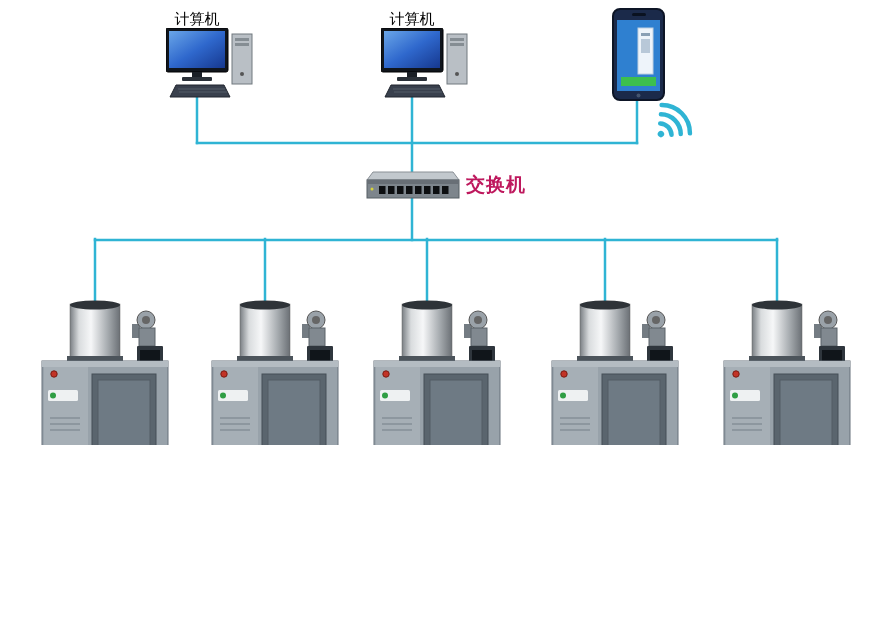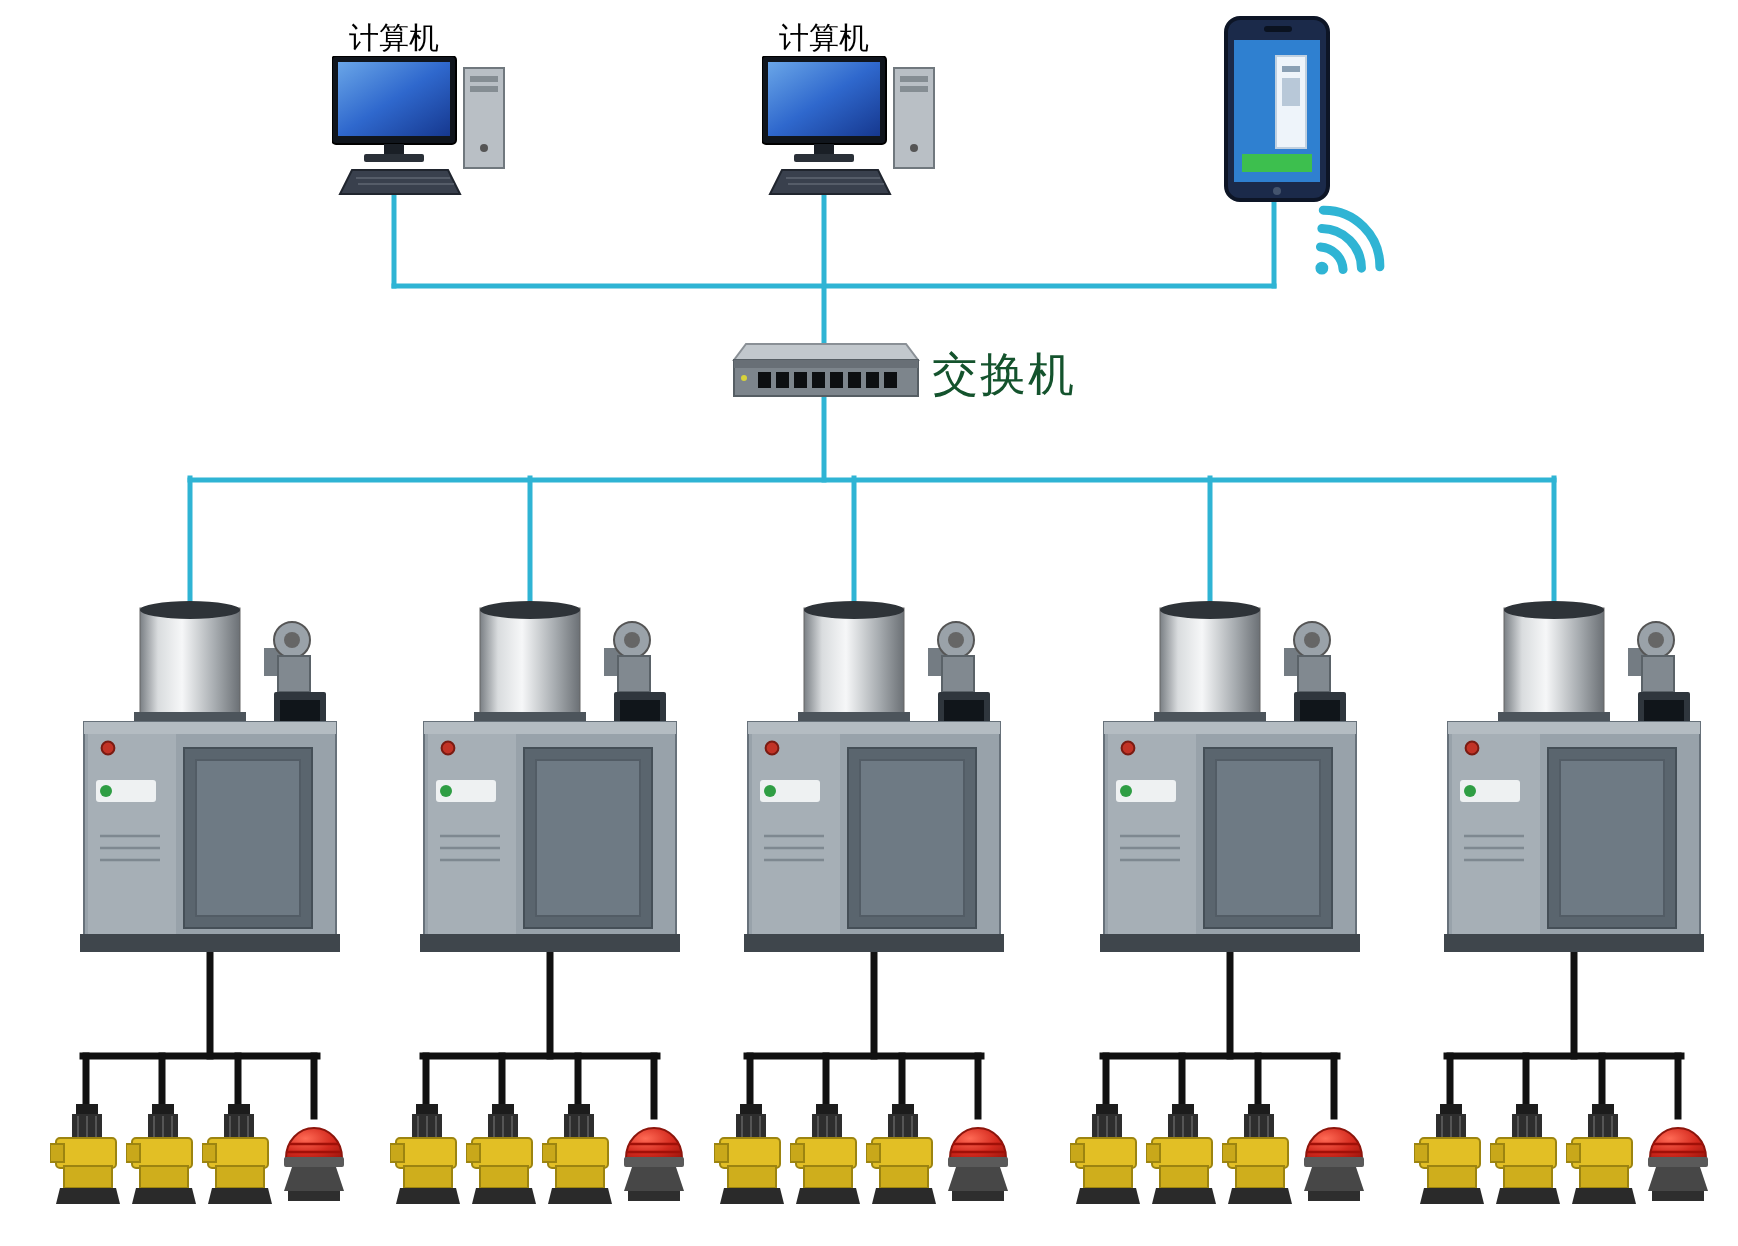--- a/index.html
+++ b/index.html
@@ -1,20 +1,20 @@
 <!DOCTYPE html>
 <html><head>
 <meta charset="utf-8">
 <style>
   html,body{margin:0;padding:0;background:#fff;font-family:"Liberation Sans",sans-serif;}
-  #canvas{position:relative;width:869px;height:623px;background:#fff;overflow:hidden;}
+  #canvas{position:relative;width:869px;height:445px;background:#fff;overflow:hidden;}
   #links{position:absolute;left:0;top:0;}
   .node,.machine,.group,.device,.label{position:absolute;}
   .comp-label{width:80px;text-align:center;font-size:15px;color:#000;}
-  .switch-label{font-size:23px;font-weight:normal;color:#14532d;letter-spacing:1px;}
+  .switch-label{font-size:19px;font-weight:bold;color:#be185d;letter-spacing:1px;}
   .wifi path{stroke:#2fb4d4;}
   .wifi circle{fill:#2fb4d4;}
 </style>
 </head>
 <body>
 
 <div id="canvas">
 
   <svg width="0" height="0" style="position:absolute">
     <defs>

